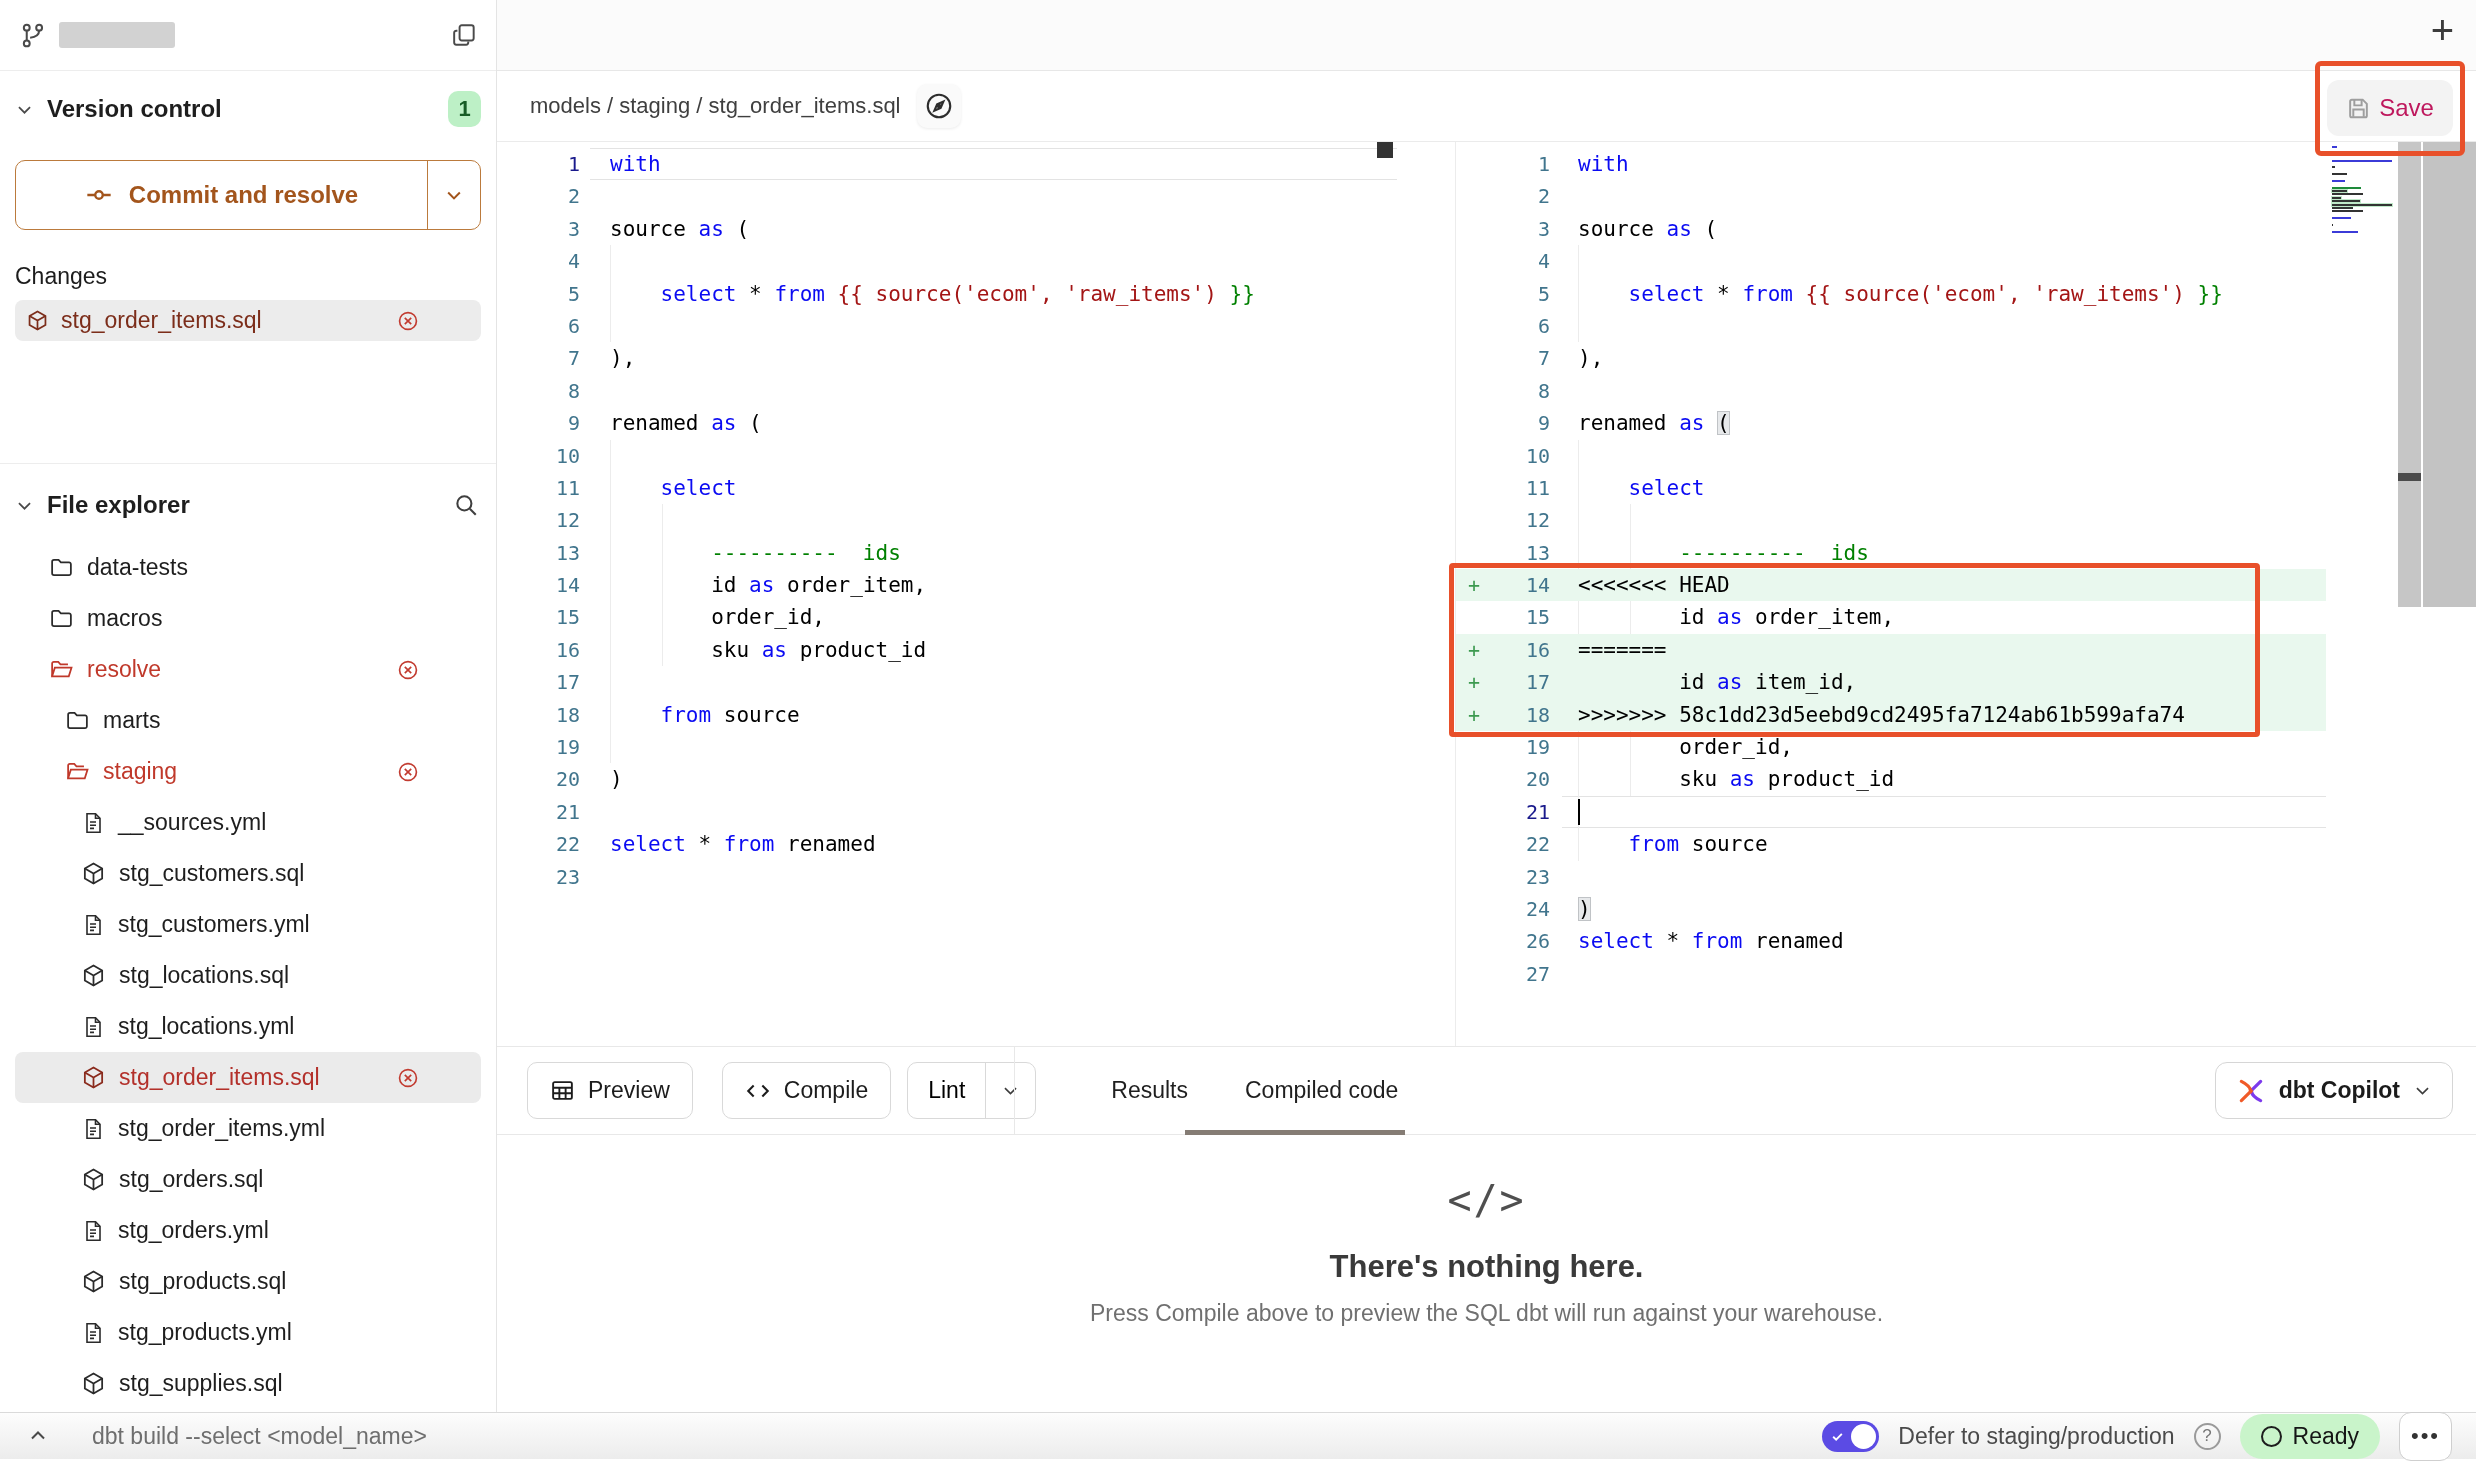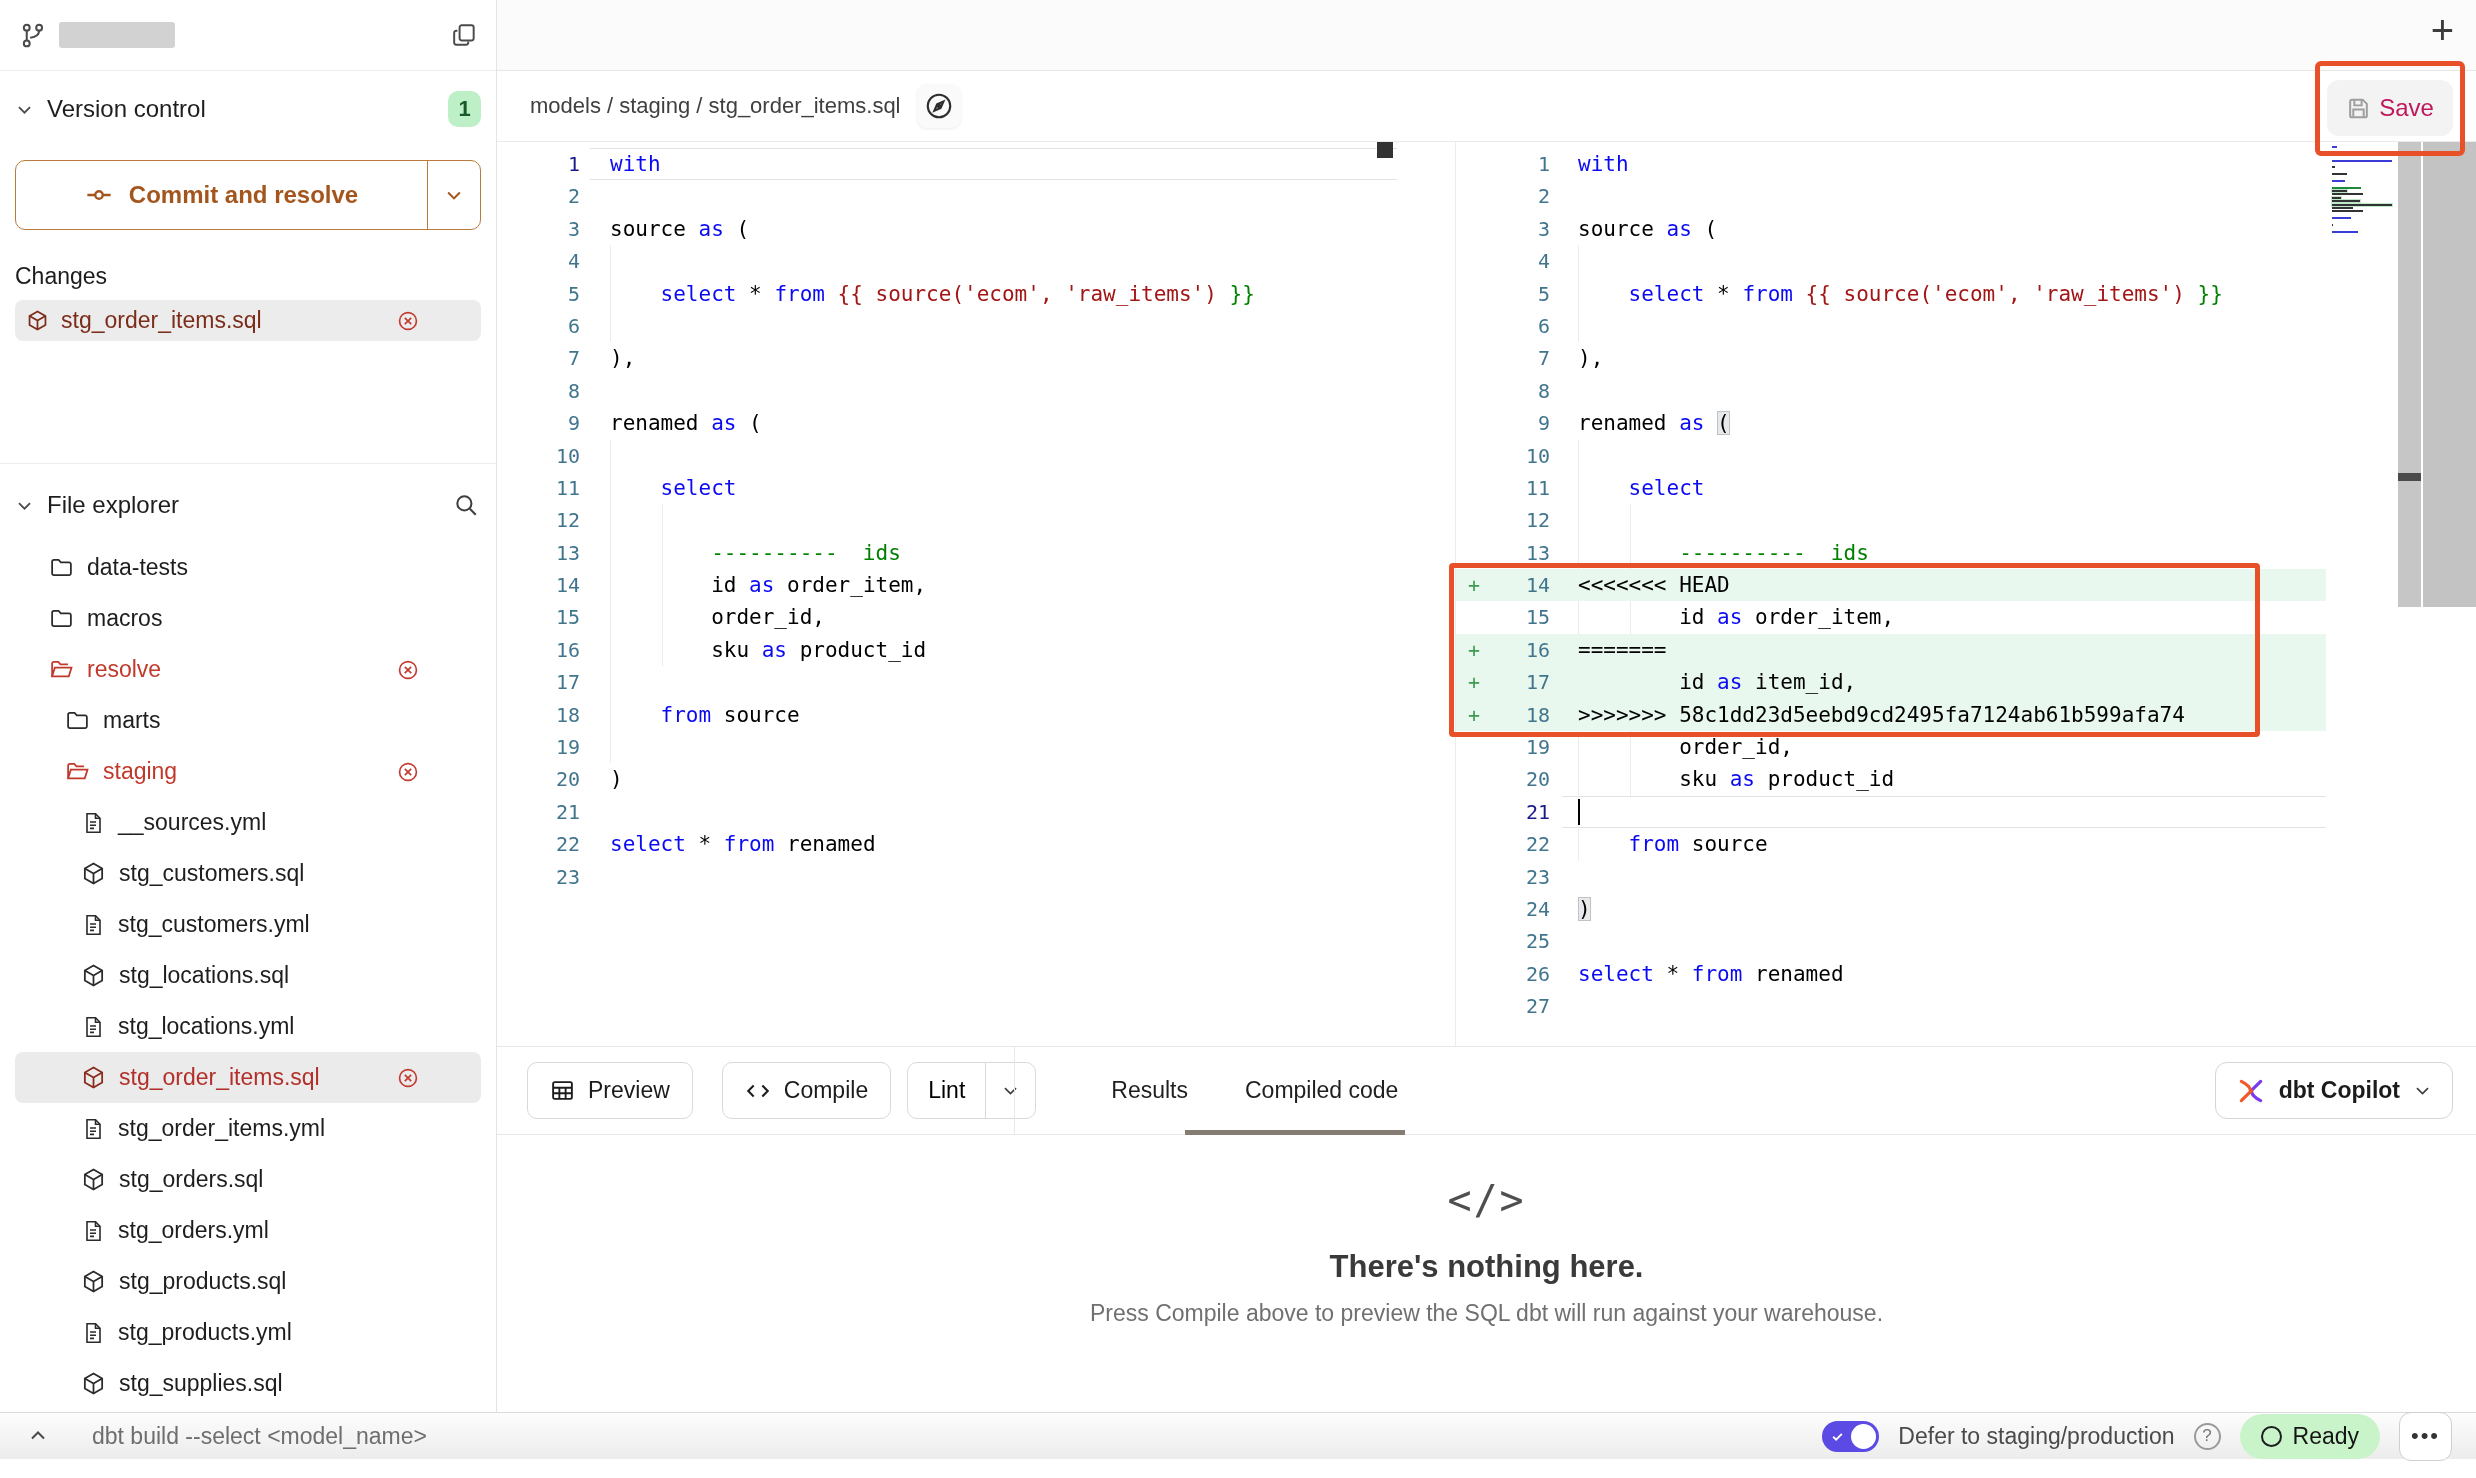--- a/index.html
+++ b/index.html
@@ -9,21 +9,21 @@
 
   
   #sidebar { position:absolute; left:0; top:0; width:497px; height:1412px; background:#fff; border-right:1px solid #e4e4e4; }
   .sb-header { height:71px; border-bottom:1px solid #ededed; display:flex; align-items:center; padding:0 16px 0 20px; }
   .redacted-pill { width:116px; height:26px; background:#d2d2d2; border-radius:3px; margin-left:12px; }
   .sb-header .spacer { flex:1; }
   .icon-btn { background:none; border:none; cursor:pointer; padding:2px; }
 
   .vc { padding:0 15px; }
   .sec-head { display:flex; align-items:center; height:36px; margin-top:20px; }
-  .sec-title { font-size:24px; font-weight:400; color:#1e1e1e; margin-left:13px; }
+  .sec-title { font-size:24px; font-weight:700; color:#1e1e1e; margin-left:13px; }
   .vc-badge { margin-left:auto; width:33px; height:36px; background:#bdf0c6; color:#175c26; border-radius:10px; font-size:22px; font-weight:600; display:flex; align-items:center; justify-content:center; }
   .commit-btn { margin-top:33px; height:70px; border:1.5px solid #bb7a3c; border-radius:10px; display:flex; overflow:hidden; background:#fff; }
   .commit-main { flex:1; display:flex; align-items:center; justify-content:center; gap:16px; cursor:pointer; background:none; border:none; }
   .commit-label { font-size:24px; font-weight:600; color:#a3551c; }
   .commit-chev { width:53px; border:none; border-left:1.5px solid #bb7a3c; background:none; display:flex; align-items:center; justify-content:center; cursor:pointer; }
   .changes-label { margin-top:33px; font-size:23px; font-weight:400; color:#1c1c1c; }
   .change-row { position:relative; margin-top:10px; height:41px; background:#ececec; border-radius:8px; display:flex; align-items:center; padding-left:11px; gap:12px; }
   .change-name { font-size:23px; font-weight:500; color:#7c2d1a; }
   .row-x { position:absolute; left:382px; top:50%; transform:translateY(-50%); width:22px; height:22px; background:none; border:none; cursor:pointer; padding:0; }
 
@@ -437,21 +437,20 @@
         <div class="cl"><span class="mark"></span><span class="ln">15</span><span class="ct g2"><span class="tk-p">        id </span><span class="tk-k">as</span><span class="tk-p"> order_item,</span></span></div>
         <div class="cl add"><span class="mark">+</span><span class="ln">16</span><span class="ct"><span class="tk-p">=======</span></span></div>
         <div class="cl add"><span class="mark">+</span><span class="ln">17</span><span class="ct"><span class="tk-p">        id </span><span class="tk-k">as</span><span class="tk-p"> item_id,</span></span></div>
         <div class="cl add"><span class="mark">+</span><span class="ln">18</span><span class="ct"><span class="tk-p">&gt;&gt;&gt;&gt;&gt;&gt;&gt; 58c1dd23d5eebd9cd2495fa7124ab61b599afa74</span></span></div>
         <div class="cl"><span class="mark"></span><span class="ln">19</span><span class="ct g2"><span class="tk-p">        order_id,</span></span></div>
         <div class="cl"><span class="mark"></span><span class="ln">20</span><span class="ct g2"><span class="tk-p">        sku </span><span class="tk-k">as</span><span class="tk-p"> product_id</span></span></div>
         <div class="cl curline"><span class="mark"></span><span class="ln">21</span><span class="ct g1"><i class="cursor"></i></span></div>
         <div class="cl"><span class="mark"></span><span class="ln">22</span><span class="ct g1"><span class="tk-p">    </span><span class="tk-k">from</span><span class="tk-p"> source</span></span></div>
         <div class="cl"><span class="mark"></span><span class="ln">23</span><span class="ct"></span></div>
         <div class="cl"><span class="mark"></span><span class="ln">24</span><span class="ct"><span class="tk-bm">)</span></span></div>
-        <div class="cl"><span class="mark"></span><span class="ln">25</span><span class="ct"></span></div>
         <div class="cl"><span class="mark"></span><span class="ln">26</span><span class="ct"><span class="tk-k">select</span><span class="tk-p"> * </span><span class="tk-k">from</span><span class="tk-p"> renamed</span></span></div>
         <div class="cl"><span class="mark"></span><span class="ln">27</span><span class="ct"></span></div>
       </div>
     <div id="paneL-thumb"></div>
     <div id="minimap">
         <div class="mm-row" style="width: 5px; background: rgb(59, 59, 216);"></div>
         <div class="mm-row" style="width: 0px; background: transparent;"></div>
         <div class="mm-row" style="width: 14px; background: rgb(51, 51, 51);"></div>
         <div class="mm-row" style="width: 0px; background: transparent;"></div>
         <div class="mm-row" style="width: 60px; background: rgb(59, 59, 216);"></div>

